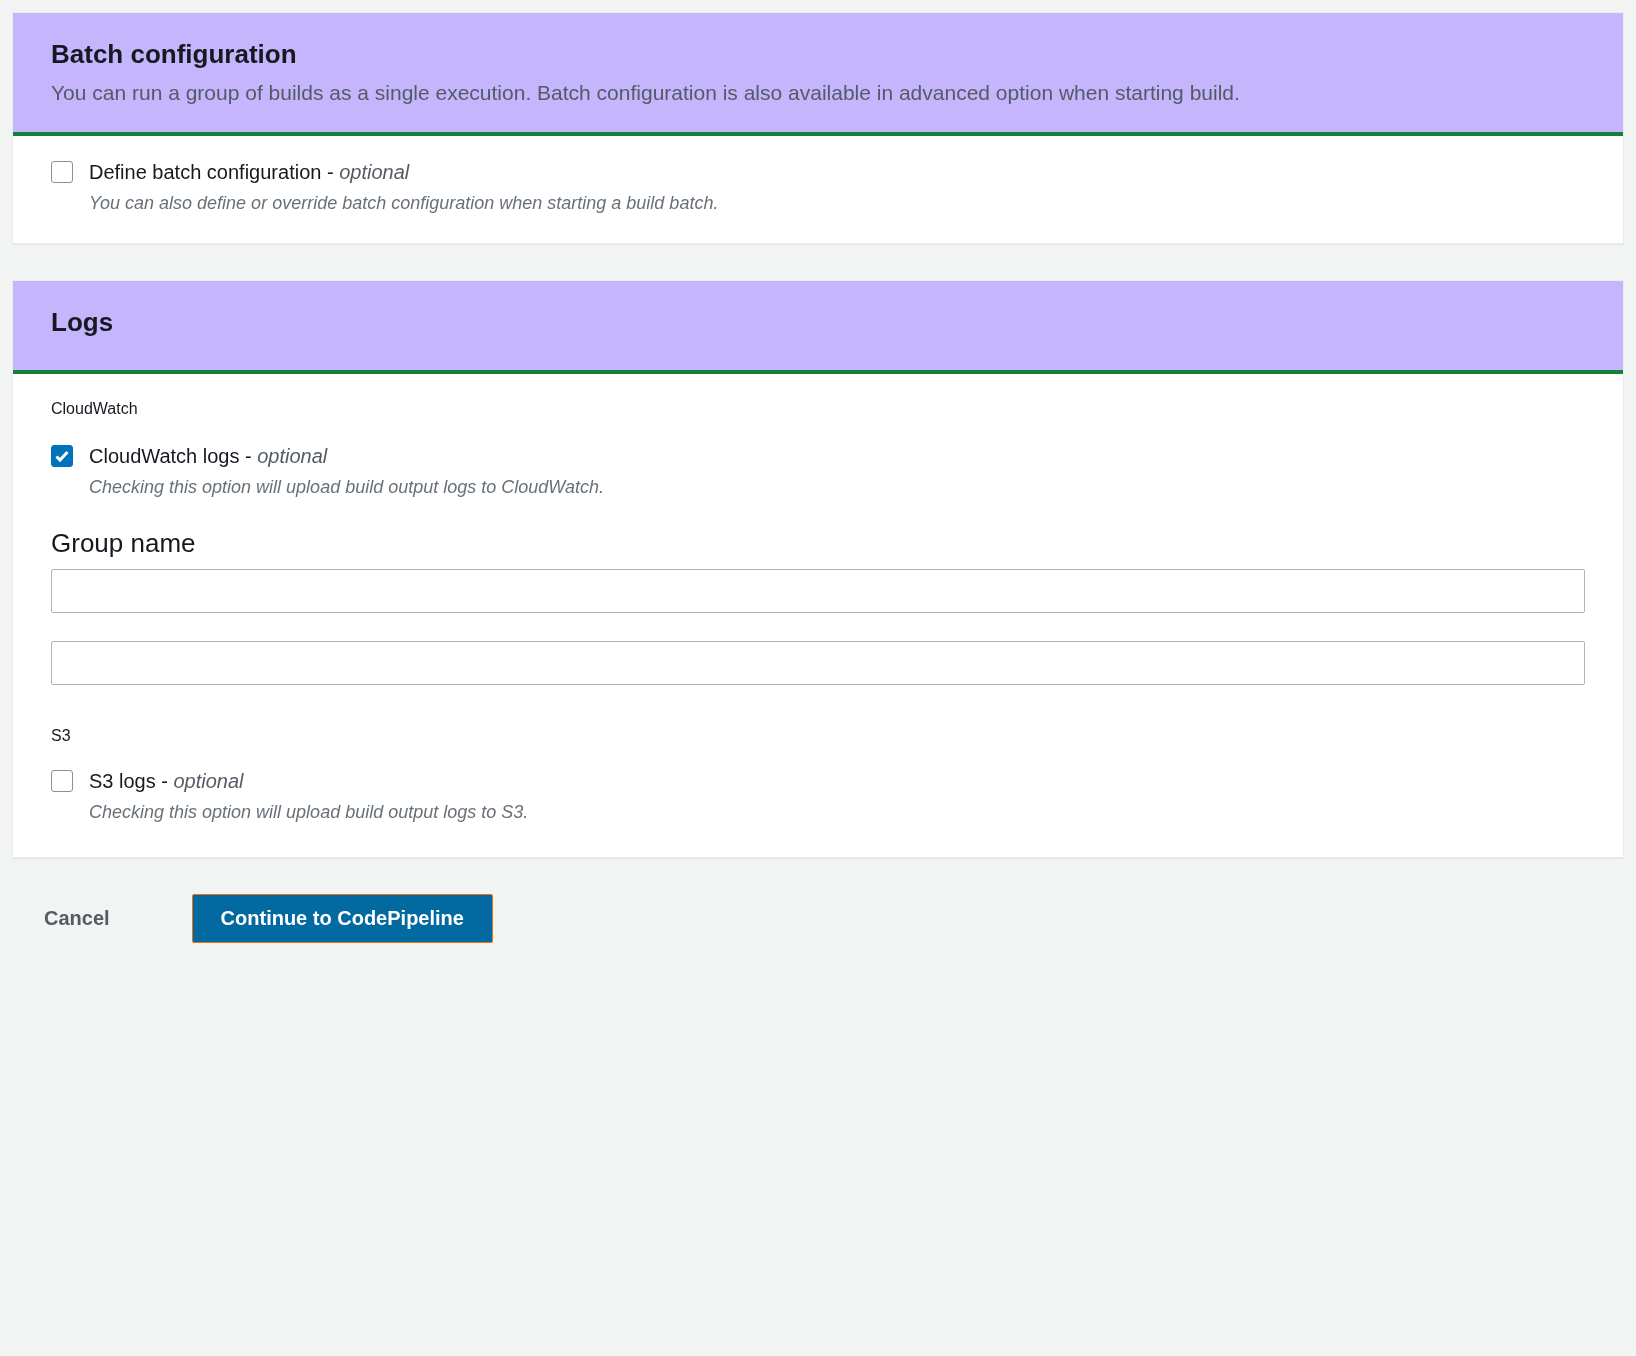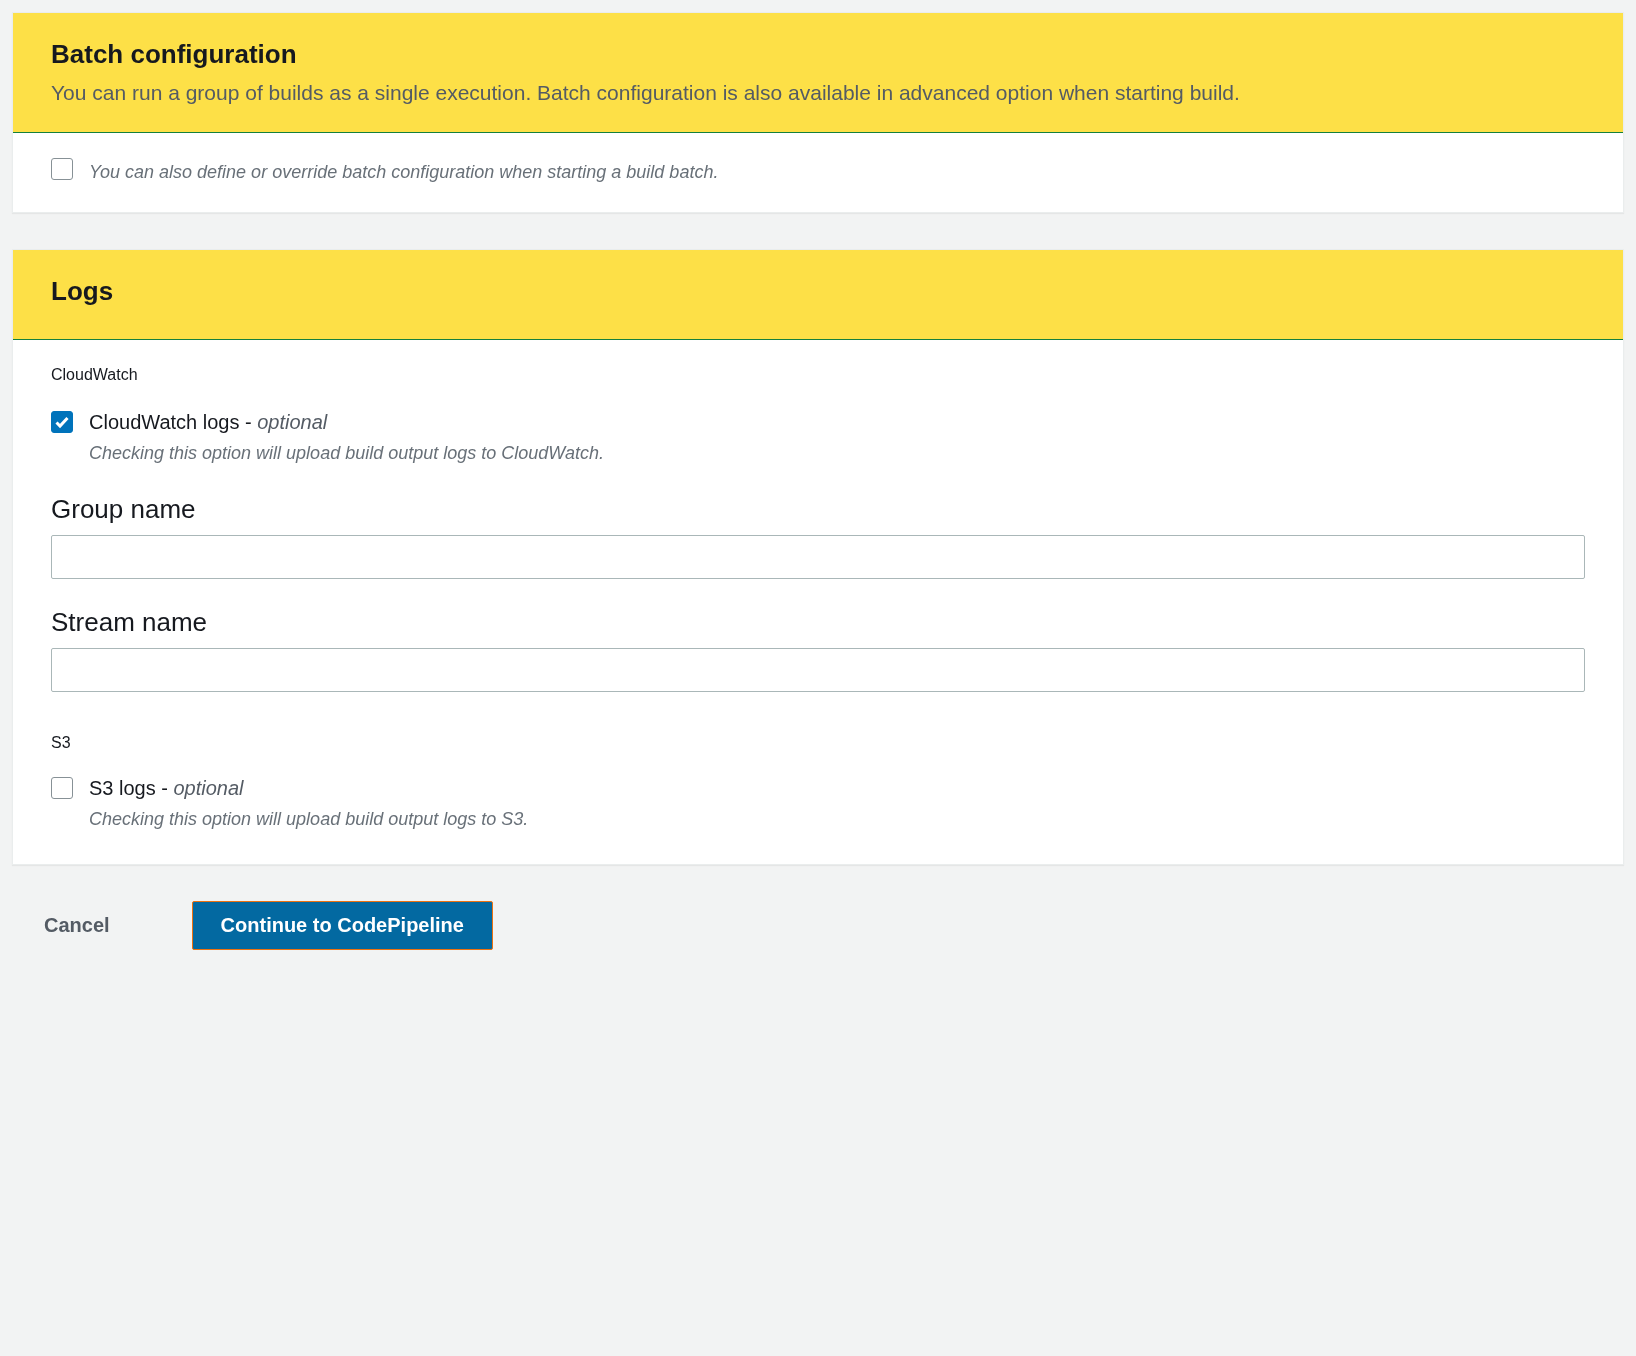--- a/index.html
+++ b/index.html
@@ -10,22 +10,22 @@
     font-size: 18px;
     padding: 12px;
   }
   .panel {
     background: #fff;
     border: 1px solid #eaeded;
     box-shadow: 0 1px 1px rgba(0,0,0,0.05);
     margin-bottom: 36px;
   }
   .panel-header {
-    background: #fde047;
-    border-bottom: 1px solid #15803d;
+    background: #c4b5fd;
+    border-bottom: 4px solid #15803d;
     padding: 26px 38px 24px 38px;
   }
   .panel-header h2 {
     font-size: 26px;
     font-weight: 700;
     color: #16191f;
     margin-bottom: 8px;
   }
   .panel-header p {
     font-size: 21px;
@@ -143,20 +143,23 @@
   <div class="panel-header">
     <h2>Batch configuration</h2>
     <p>You can run a group of builds as a single execution. Batch configuration is also available in advanced option when starting build.</p>
   </div>
   <div class="panel-body tight">
     <div class="check-row">
       <span class="checkbox">
         
       </span>
       <div class="check-text">
+        <div class="check-label">
+          <span>Define batch configuration - </span><span class="optional">optional</span>
+        </div>
         <div class="check-desc">You can also define or override batch configuration when starting a build batch.</div>
       </div>
     </div>
   </div>
 </div>
 
 <div class="panel">
   <div class="panel-header">
     <h2>Logs</h2>
   </div>
@@ -177,21 +180,20 @@
         <div class="check-desc">Checking this option will upload build output logs to CloudWatch.</div>
       </div>
     </div>
 
     <div class="field-block">
       <label class="field-label">Group name</label>
       <input type="text" class="text-input" value="" style="">
     </div>
 
     <div class="field-block">
-      <label class="field-label">Stream name</label>
       <input type="text" class="text-input" value="" style="">
     </div>
 
     <div class="section-heading s3">S3</div>
 
     <div class="check-row">
       <span class="checkbox">
         
       </span>
       <div class="check-text">

